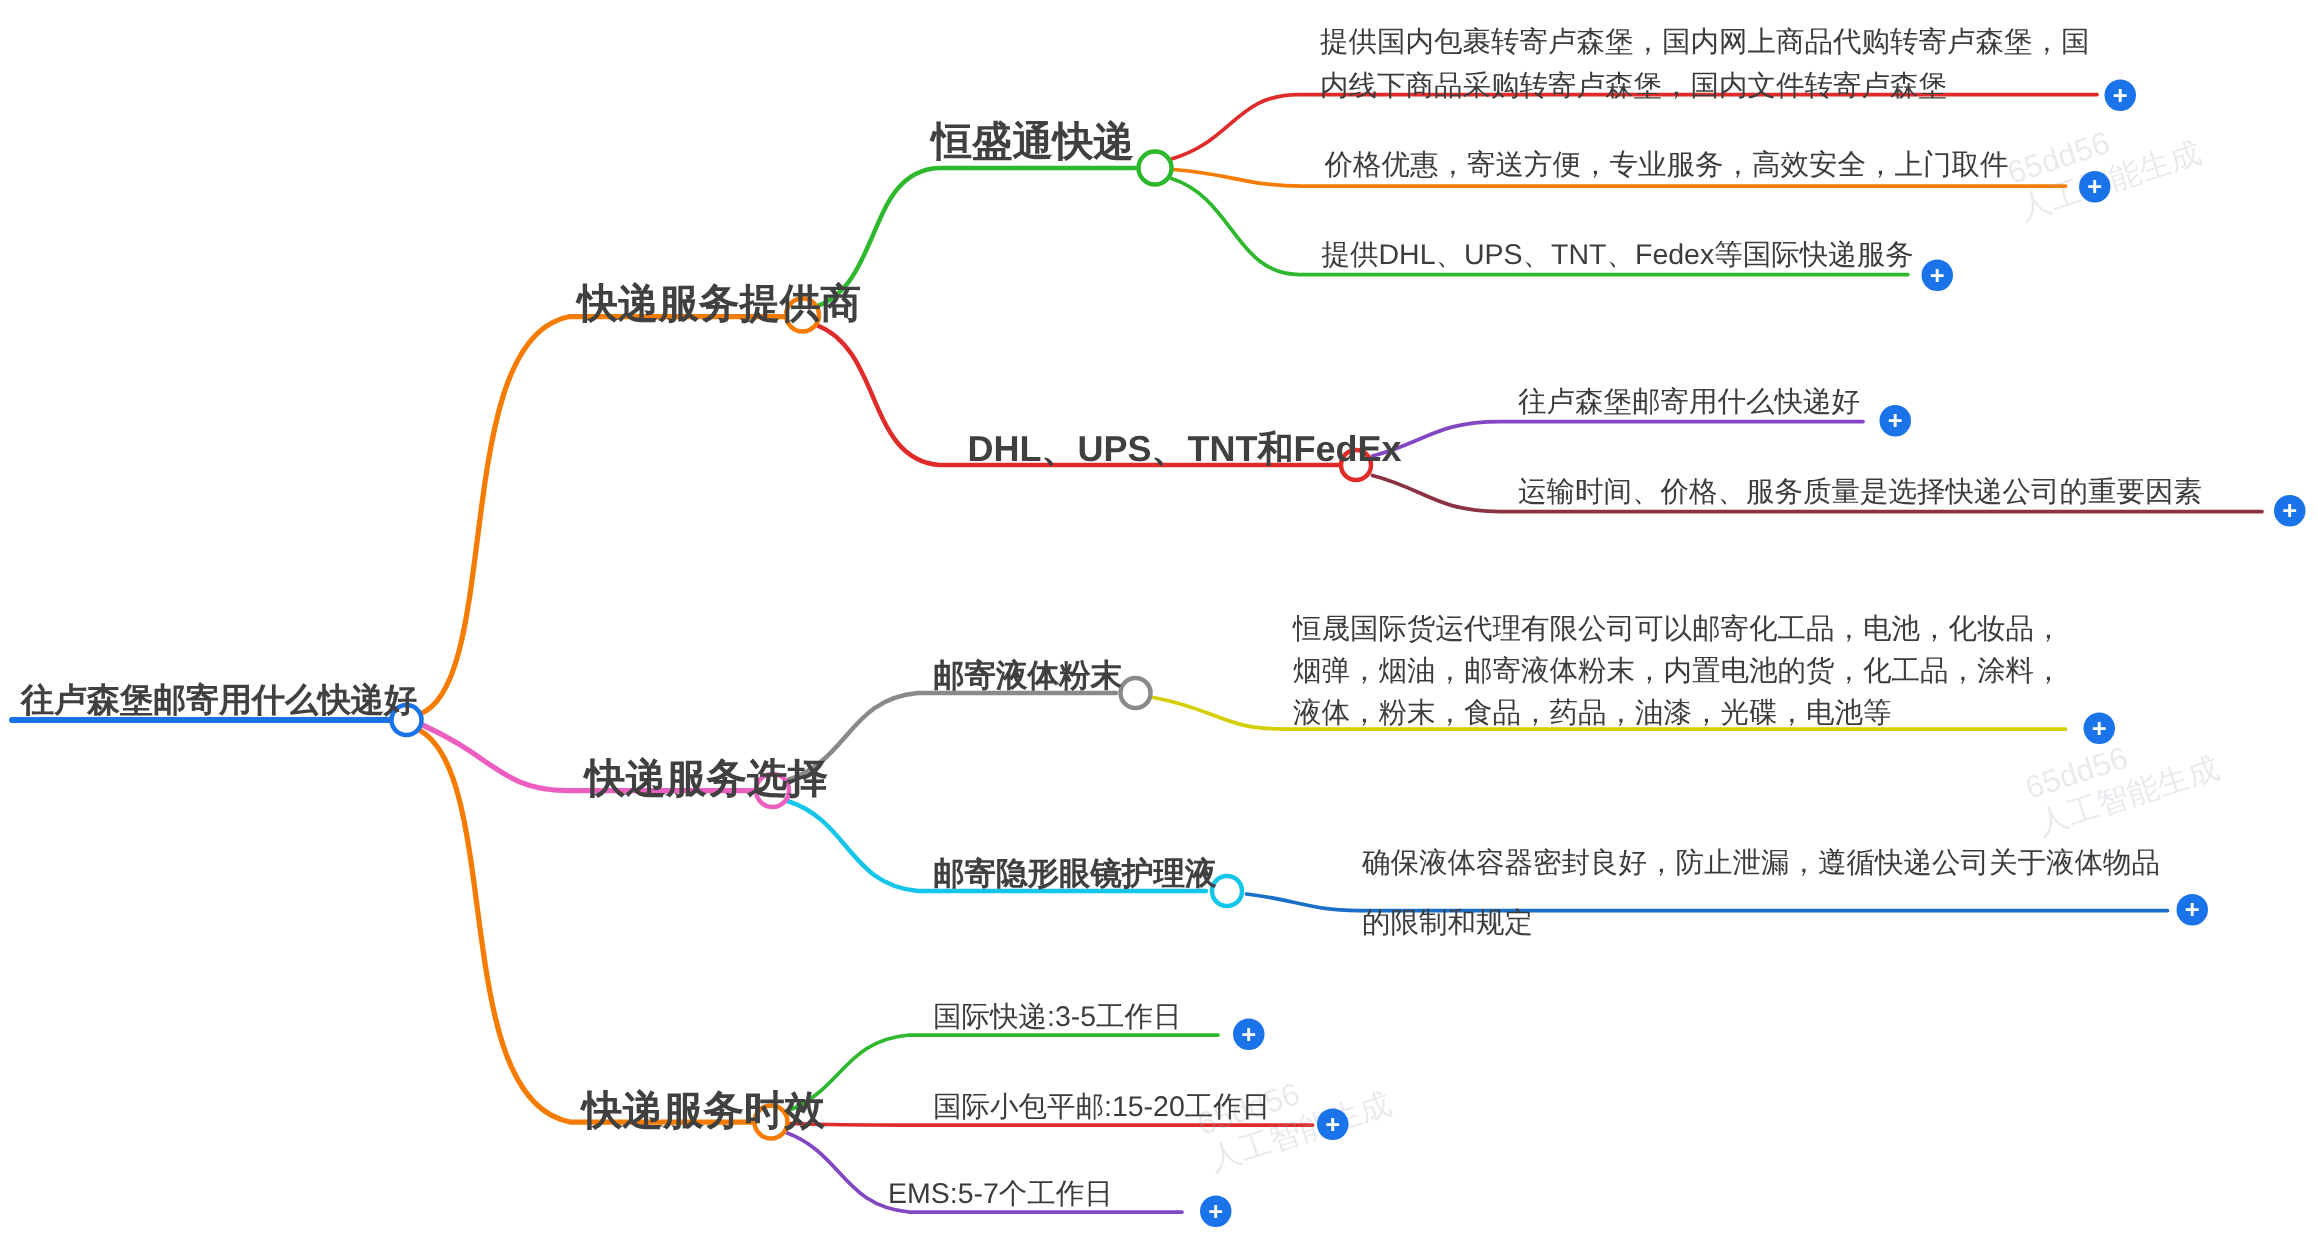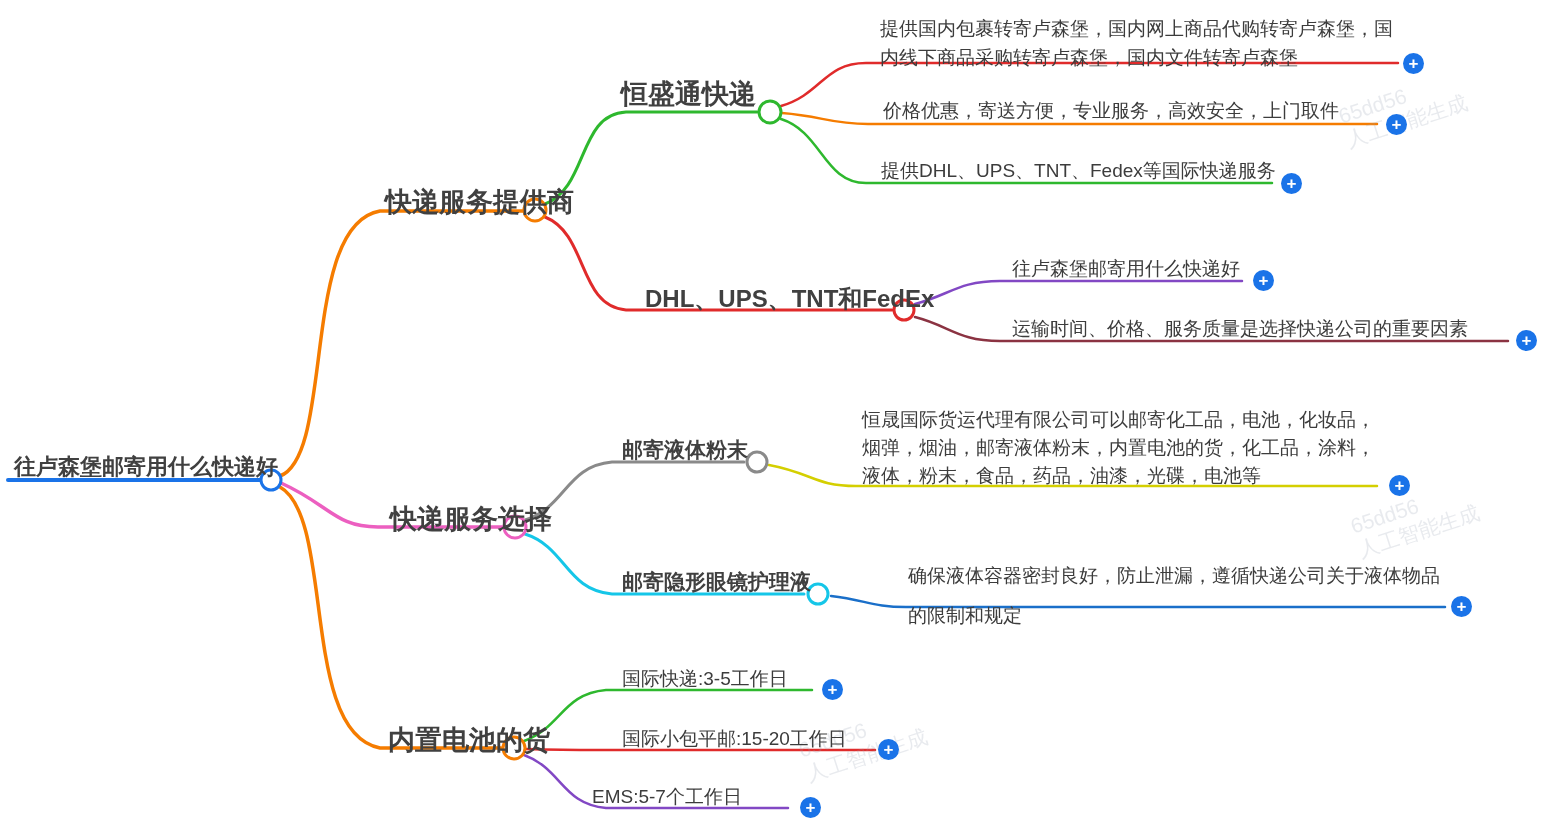--- a/index.html
+++ b/index.html
@@ -81,21 +81,21 @@
   </div>
   <div class="wm" style="left:800px;top:718px;">
     <div>65dd56</div>
     <div>人工智能生成</div>
   </div>
 
   <div class="lbl root-lbl" style="left:14px;top:452px;">往卢森堡邮寄用什么快递好</div>
 
   <div class="lbl branch-lbl" style="left:385px;top:184px;">快递服务提供商</div>
   <div class="lbl branch-lbl" style="left:390px;top:501px;">快递服务选择</div>
-  <div class="lbl branch-lbl" style="left:388px;top:722px;">内置电池的货</div>
+  <div class="lbl branch-lbl" style="left:388px;top:722px;">快递服务时效</div>
 
   <div class="lbl node-lbl-lg" style="left:621px;top:76px;">恒盛通快递</div>
   <div class="lbl node-lbl-md" style="left:645px;top:283px;">DHL、UPS、TNT和FedEx</div>
   <div class="lbl node-lbl" style="left:622px;top:436px;">邮寄液体粉末</div>
   <div class="lbl node-lbl" style="left:622px;top:568px;">邮寄隐形眼镜护理液</div>
 
   <div class="leaf wrap" style="left:880px;top:14px;width:525px;">提供国内包裹转寄卢森堡，国内网上商品代购转寄卢森堡，国内线下商品采购转寄卢森堡，国内文件转寄卢森堡</div>
   <div class="leaf nowrap" style="left:883px;top:96px;">价格优惠，寄送方便，专业服务，高效安全，上门取件</div>
   <div class="leaf nowrap" style="left:881px;top:156px;text-align:right;">提供DHL、UPS、TNT、Fedex等国际快递服务</div>
 

